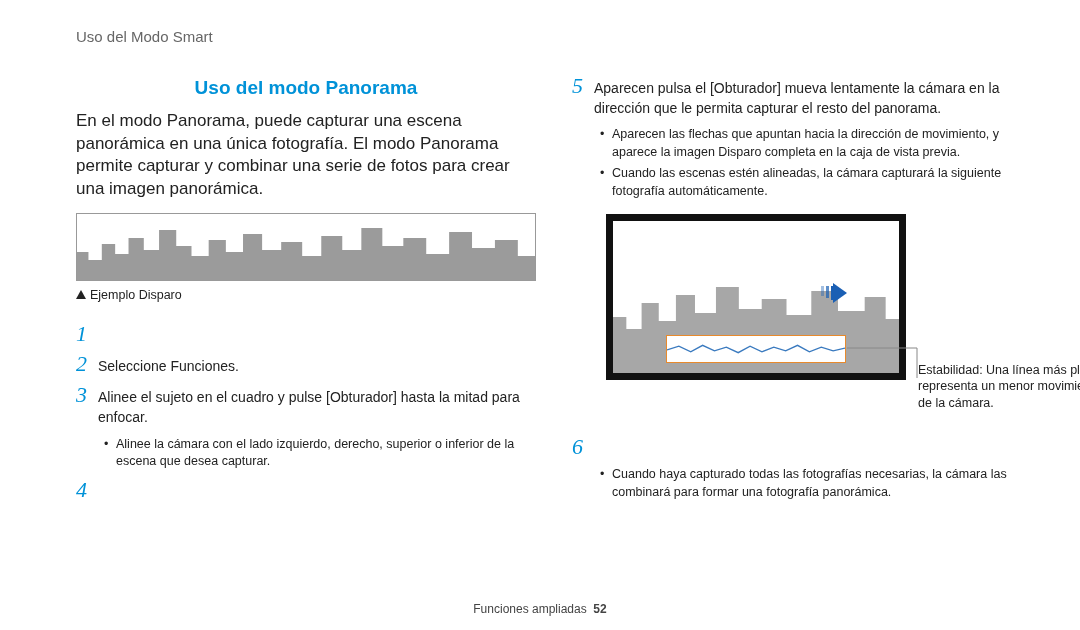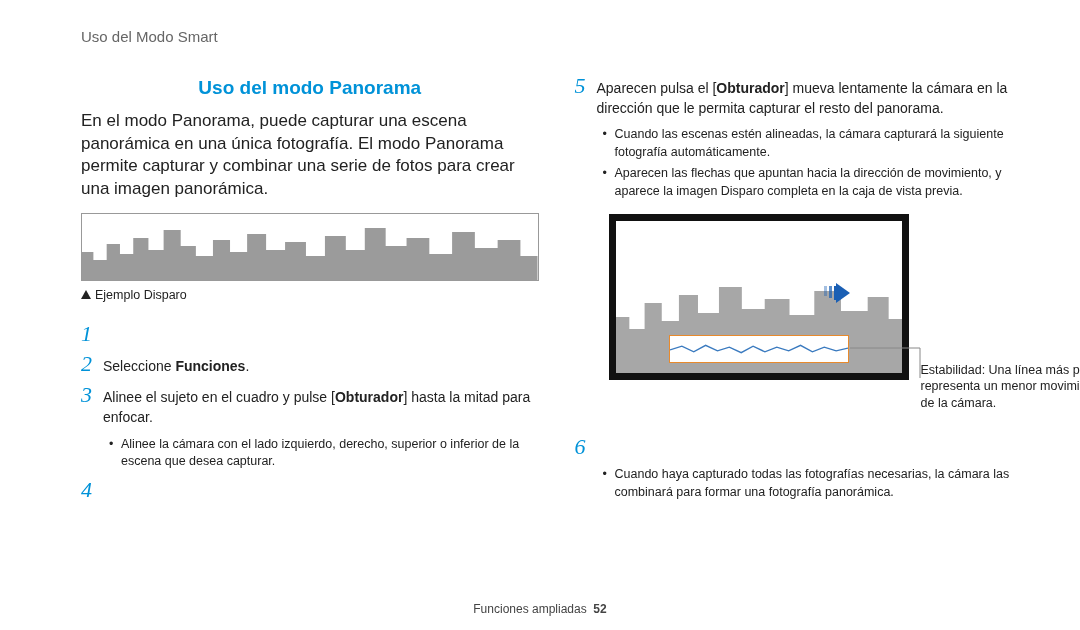--- a/index.html
+++ b/index.html
@@ -7,22 +7,21 @@
     font-family: -apple-system, "Segoe UI", Tahoma, sans-serif;
     width: 1080px;
     height: 630px;
     background: #fff;
     color: #222;
     position: relative;
     font-size: 13.5px;
     line-height: 1.4;
   }
   .page {
-    padding: 26px 48px 0 48px;
-    margin-left: 33px;
+    padding: 26px 48px 0 76px;
   }
   .breadcrumb {
     color: #666;
     font-size: 15px;
     margin-bottom: 28px;
     font-weight: 300;
   }
   .columns {
     display: flex;
     gap: 36px;
@@ -79,21 +78,21 @@
     font-style: italic;
     font-weight: 300;
     font-family: Georgia, serif;
     line-height: 1;
   }
   .step-body {
     flex: 1;
     font-size: 14px;
     padding-top: 2px;
   }
-  .bold { font-weight: 700; }
+  .bold { font-weight: 400; }
   .sub-bullets {
     margin: 4px 0 8px 28px;
     font-size: 12.5px;
     list-style: none;
   }
   .sub-bullets li {
     position: relative;
     padding-left: 12px;
     margin-bottom: 4px;
   }
@@ -232,22 +231,22 @@
     </div>
 
     <div class="col">
       <div class="step">
         <div class="step-num">5</div>
         <div class="step-body">
           <span>Aparecen pulsa el [</span><span class="bold">Obturador</span><span>] mueva lentamente la cámara en la dirección que le permita capturar el resto del panorama.</span>
         </div>
       </div>
       <ul class="sub-bullets">
+        <li>Aparecen las flechas que apuntan hacia la dirección de movimiento, y aparece la imagen Disparo completa en la caja de vista previa.</li>
         <li>Cuando las escenas estén alineadas, la cámara capturará la siguiente fotografía automáticamente.</li>
-        <li>Aparecen las flechas que apuntan hacia la dirección de movimiento, y aparece la imagen Disparo completa en la caja de vista previa.</li>
       </ul>
 
       <div class="screen-wrap">
         <div class="screen">
           <div class="screen-inner">
             <svg class="skyline" viewBox="0 0 300 120" preserveAspectRatio="none" width="100%" height="120" style="bottom:0;">
               <polygon fill="#a7a7a7" points="0,120 0,64 14,64 14,76 30,76 30,50 48,50 48,68 66,68 66,42 86,42 86,60 108,60 108,34 132,34 132,56 156,56 156,46 182,46 182,62 208,62 208,38 236,38 236,58 264,58 264,44 286,44 286,66 300,66 300,120"></polygon>
             </svg>
             <div class="arrow">
               <div class="arrow-bars">

